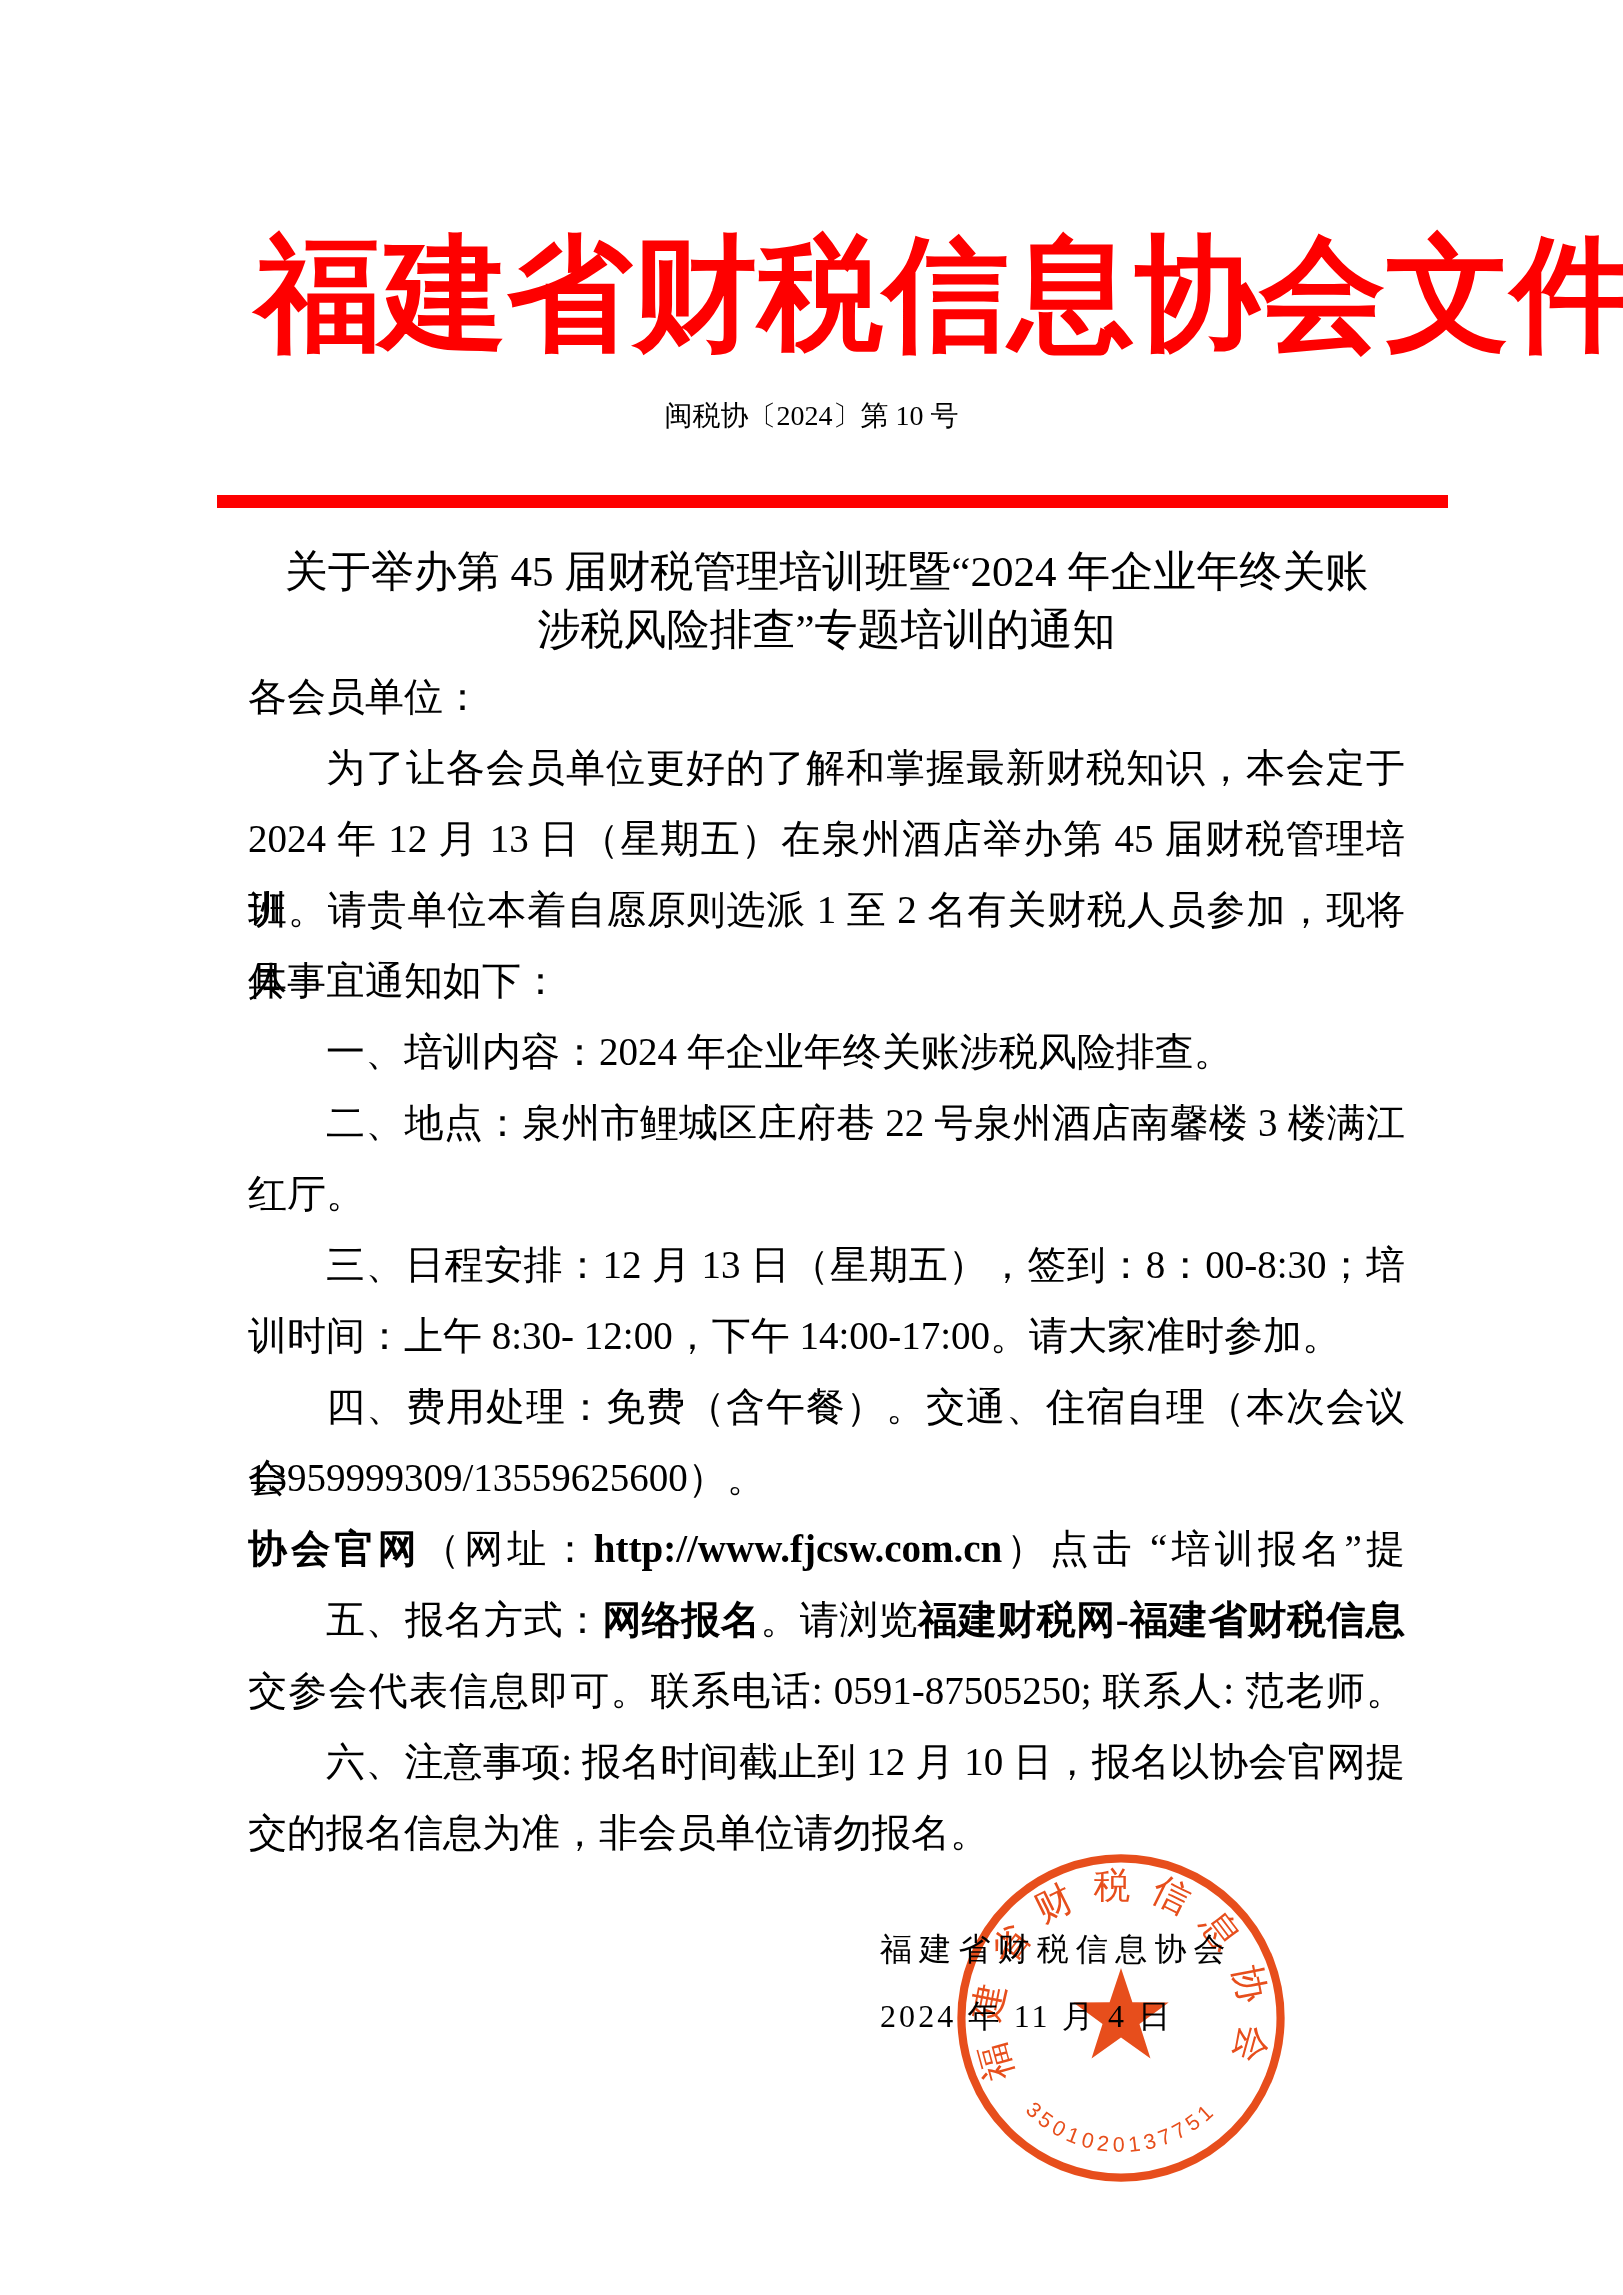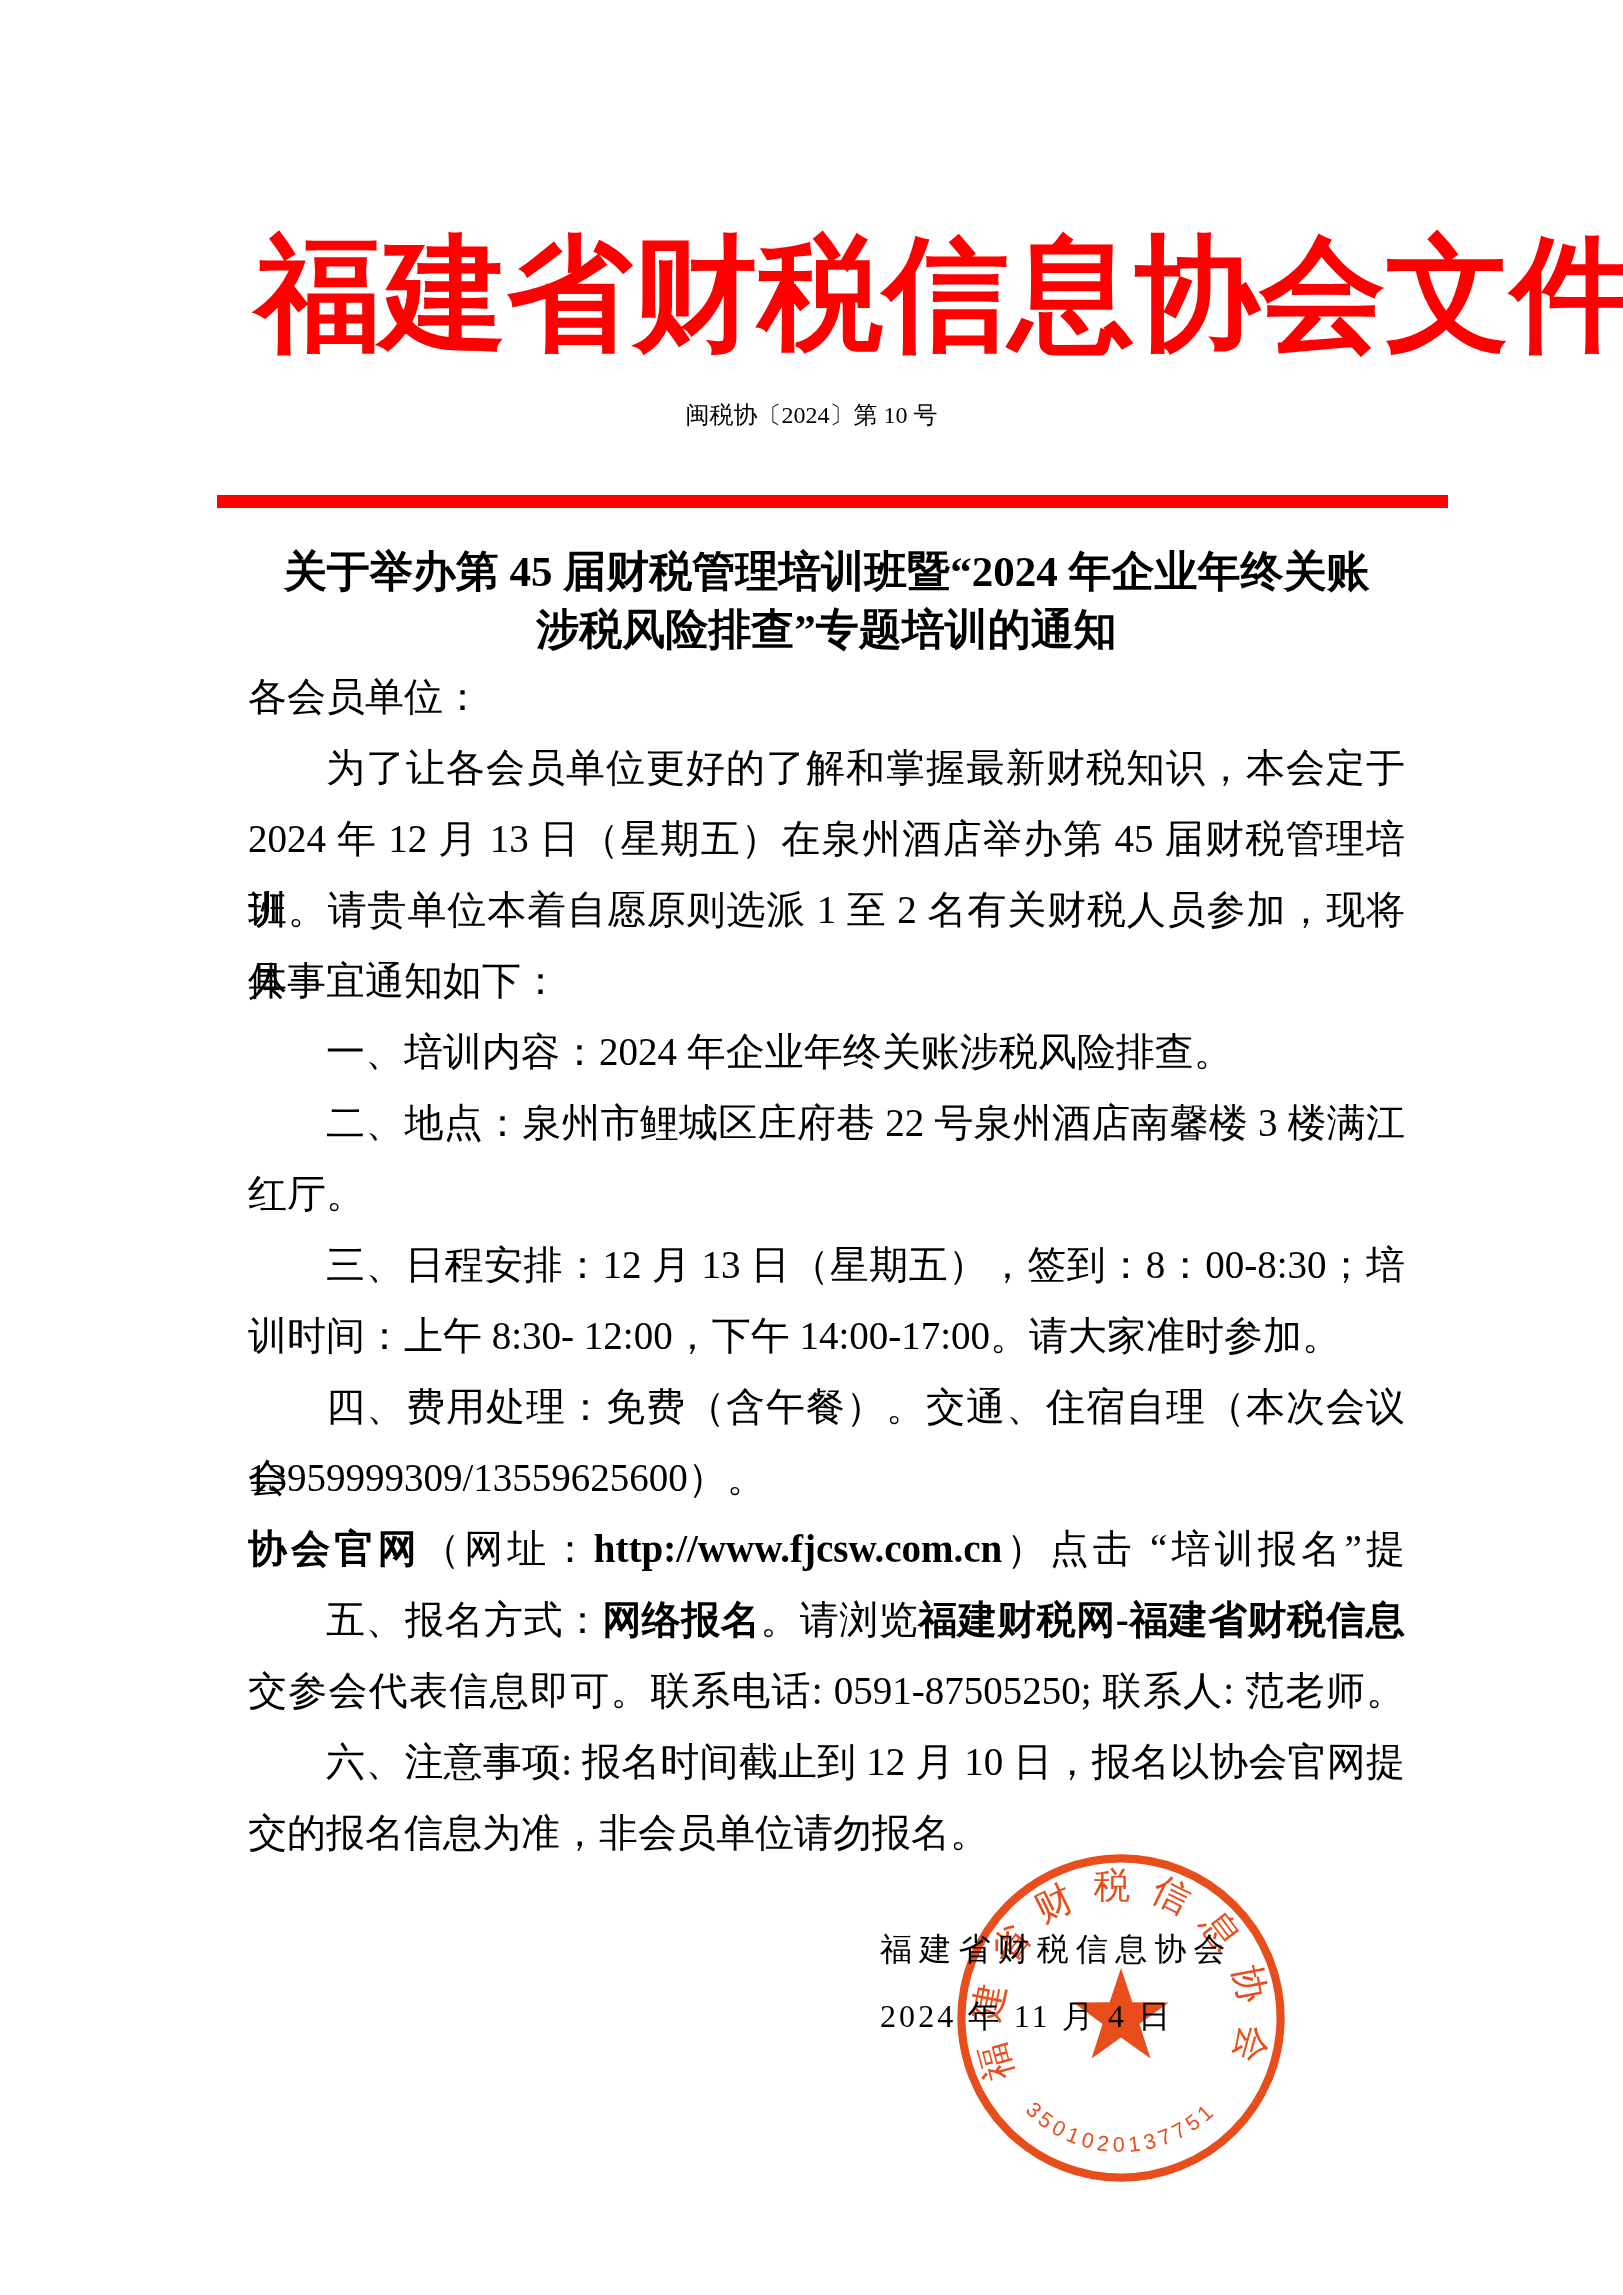--- a/index.html
+++ b/index.html
@@ -14,29 +14,29 @@
     font-family:"Liberation Serif","DejaVu Serif",serif;color:var(--ink);
     overflow:hidden;
   }
   .org-title{
     position:absolute;left:256px;top:231px;width:1263px;
     font-size:125px;line-height:129px;font-weight:bold;color:var(--red);
     white-space:nowrap;letter-spacing:0.5px;
   }
   .doc-number{
     position:absolute;left:0;top:395px;width:1623px;text-align:center;
-    font-size:24px;line-height:41px;color:var(--ink);white-space:nowrap;
+    font-size:28px;line-height:41px;color:var(--ink);white-space:nowrap;
   }
   .red-rule{
     position:absolute;left:217px;top:495px;width:1231px;height:13.3px;
     background:var(--red);
   }
   .notice-title{
     position:absolute;left:248px;top:543px;width:1157px;
-    text-align:center;font-size:43px;line-height:58px;font-weight:700;
+    text-align:center;font-size:43px;line-height:58px;font-weight:400;
   }
   .doc-body{
     position:absolute;left:248px;top:661px;width:1157px;
     font-size:39px;
   }
   .bl{
     height:71px;line-height:71px;white-space:nowrap;
   }
   .bl.just{
     white-space:normal;text-align:justify;text-align-last:justify;

